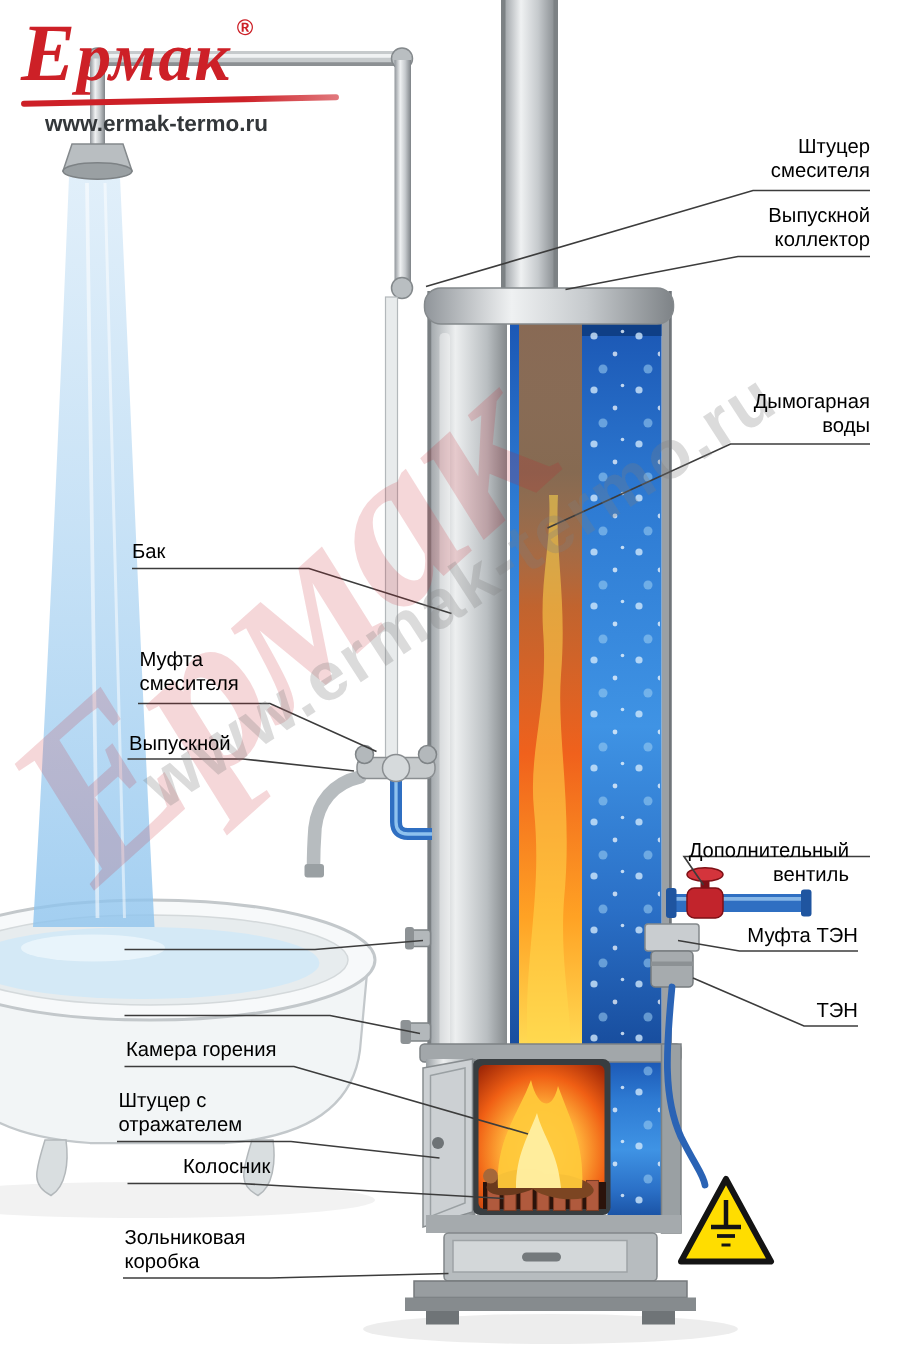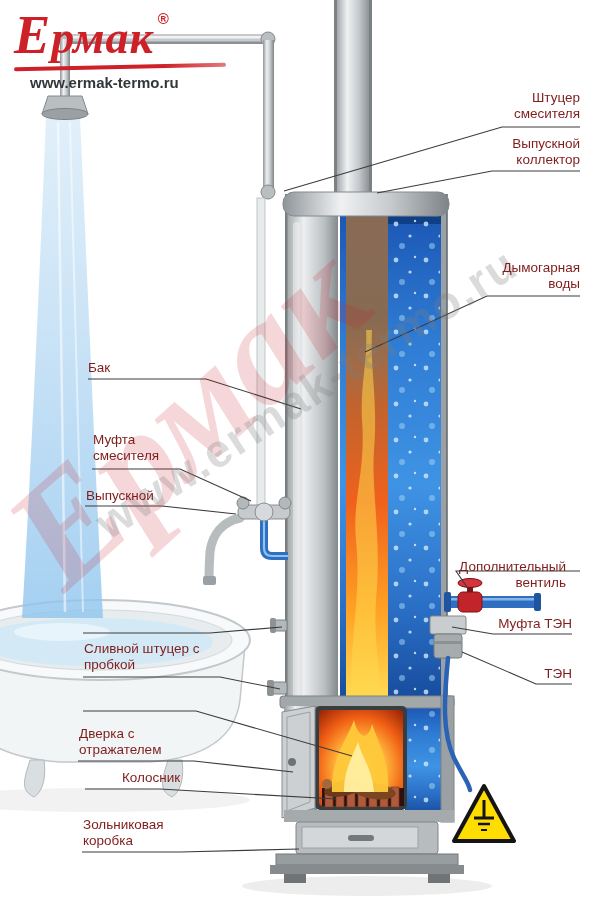--- a/index.html
+++ b/index.html
@@ -19,21 +19,21 @@
   .logo-row{display:flex;align-items:flex-start;}
   .logo-text{display:inline-block;font:italic bold 46px/1 "Liberation Serif",serif;color:#cd2027;
              letter-spacing:1px;}
   .logo-text::first-letter{font-size:118%;}
   .logo-reg{font:bold 15px "Liberation Sans",sans-serif;color:#cd2027;margin-left:4px;margin-top:2px;}
   .logo-line{height:4px;width:212px;margin-top:3px;border-radius:3px;
              background:linear-gradient(to right,#cd2027 70%,rgba(205,32,39,0.6));transform:rotate(-1.2deg);}
   .logo-site{margin:5px 0 0 16px;font:bold 15px "Liberation Sans",sans-serif;color:#33373a;}
 
   
-  .lbl{position:absolute;z-index:4;font:13.5px/1.18 "Liberation Sans",sans-serif;color:#7f1d1d;}
+  .lbl{position:absolute;z-index:4;font:13.5px/1.18 "Liberation Sans",sans-serif;color:#000000;}
   .lbl.r{text-align:right;}
   #lbl-shtucer{right:34px;top:90px;width:100px;}
   #lbl-vypusknoy{right:34px;top:136px;width:100px;}
   #lbl-dymogarnaya{right:34px;top:260px;width:105px;}
   #lbl-bak{left:88px;top:360px;}
   #lbl-mufta-smes{left:93px;top:432px;width:90px;}
   #lbl-smesitel{left:86px;top:488px;}
   #lbl-dop-ventil{right:48px;top:535px;width:140px;margin-top:24px;}
   #lbl-kran{left:84px;top:597px;width:125px;}
   #lbl-slivnoy{left:84px;top:641px;width:140px;}
@@ -275,20 +275,20 @@
     <div class="logo-site">www.ermak-termo.ru</div>
   </div>
 
   <div id="lbl-shtucer" class="lbl r">Штуцер смесителя</div>
   <div id="lbl-vypusknoy" class="lbl r">Выпускной коллектор</div>
   <div id="lbl-dymogarnaya" class="lbl r">Дымогарная воды</div>
   <div id="lbl-bak" class="lbl">Бак</div>
   <div id="lbl-mufta-smes" class="lbl">Муфта смесителя</div>
   <div id="lbl-smesitel" class="lbl">Выпускной</div>
   <div id="lbl-dop-ventil" class="lbl r">Дополнительный вентиль</div>
-  <div id="lbl-slivnoy" class="lbl">Сливной штуцер с пробкой</div>
   <div id="lbl-mufta-ten" class="lbl r">Муфта ТЭН</div>
   <div id="lbl-ten" class="lbl r">ТЭН</div>
-  <div id="lbl-dverka" class="lbl">Дверка с отражателем</div>
+  <div id="lbl-kamera" class="lbl">Камера горения</div>
+  <div id="lbl-dverka" class="lbl">Штуцер с отражателем</div>
   <div id="lbl-kolosnik" class="lbl">Колосник</div>
   <div id="lbl-zolnik" class="lbl">Зольниковая коробка</div>
 
 </div>
 
 </body></html>

